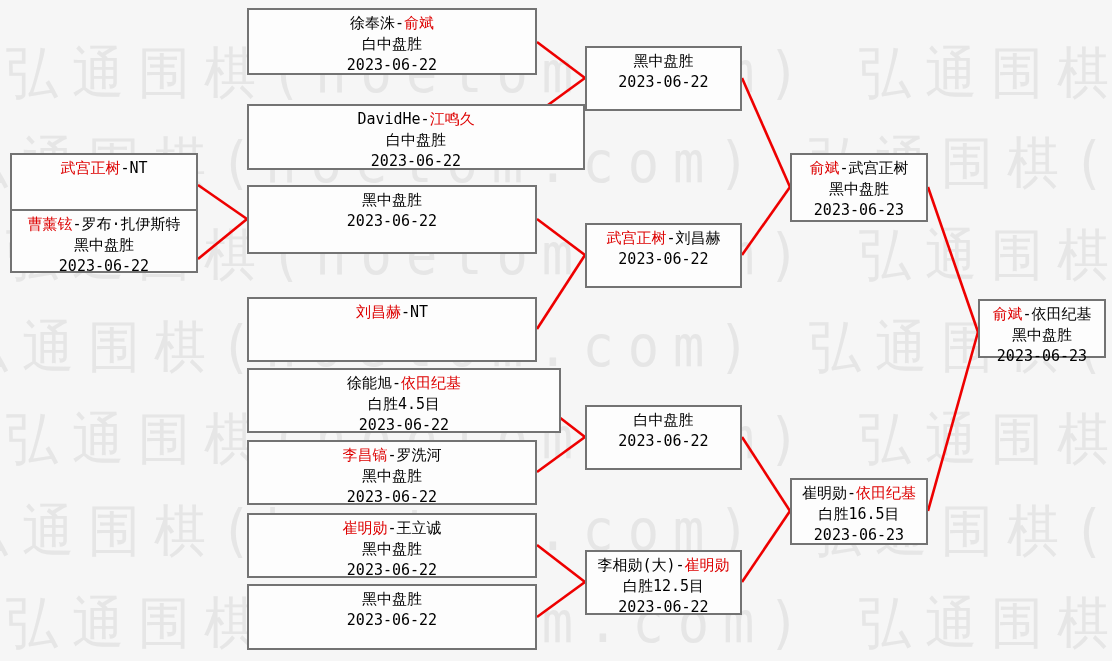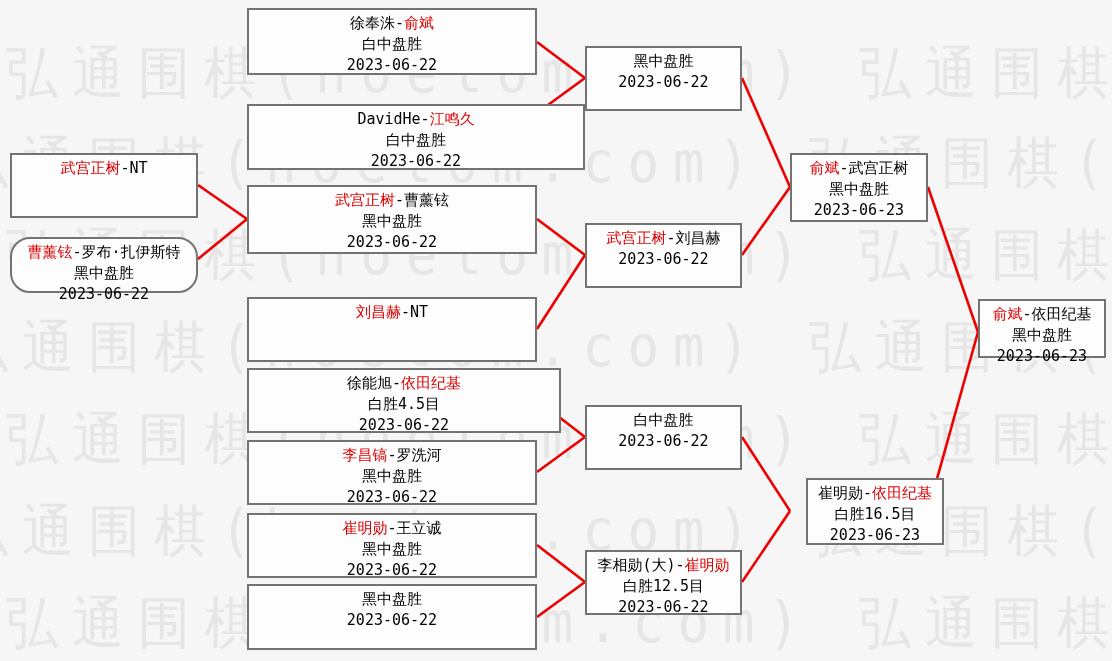--- a/index.html
+++ b/index.html
@@ -67,27 +67,26 @@
         <div class="date">2023-06-22</div>
       </div>
       <div class="box" style="left: 247px; top: 68px; width: 338px; height: 66px; margin-top: 36px;">
         <div class="name"><span class="blk">DavidHe</span><span class="blk">-</span><span class="red">江鸣久</span></div>
         <div class="result">白中盘胜</div>
         <div class="date">2023-06-22</div>
       </div>
       <div class="box" style="left: 10px; top: 153px; width: 188px; height: 65px;">
         <div class="name"><span class="red">武宫正树</span><span class="blk">-</span><span class="blk">NT</span></div>
       </div>
-      <div class="box" style="left: 10px; top: 237px; width: 188px; height: 56px; border-radius: 20px;">
+      <div class="box" style="left: 10px; top: 209px; width: 188px; height: 64px;">
         <div class="name"><span class="red">曹薰铉</span><span class="blk">-</span><span class="blk">罗布·扎伊斯特</span></div>
         <div class="result">黑中盘胜</div>
         <div class="date">2023-06-22</div>
       </div>
       <div class="box" style="left: 247px; top: 185px; width: 290px; height: 69px;">
-        <div class="name"><span class="red">武宫正树</span><span class="blk">-</span><span class="blk">曹薰铉</span></div>
         <div class="result">黑中盘胜</div>
         <div class="date">2023-06-22</div>
       </div>
       <div class="box" style="left: 247px; top: 297px; width: 290px; height: 65px;">
         <div class="name"><span class="red">刘昌赫</span><span class="blk">-</span><span class="blk">NT</span></div>
       </div>
       <div class="box" style="left: 247px; top: 368px; width: 314px; height: 65px;">
         <div class="name"><span class="blk">徐能旭</span><span class="blk">-</span><span class="red">依田纪基</span></div>
         <div class="result">白胜4.5目</div>
         <div class="date">2023-06-22</div>
@@ -121,21 +120,21 @@
       <div class="box" style="left: 585px; top: 550px; width: 157px; height: 65px;">
         <div class="name"><span class="blk">李相勋(大)</span><span class="blk">-</span><span class="red">崔明勋</span></div>
         <div class="result">白胜12.5目</div>
         <div class="date">2023-06-22</div>
       </div>
       <div class="box" style="left: 790px; top: 153px; width: 138px; height: 69px;">
         <div class="name"><span class="red">俞斌</span><span class="blk">-</span><span class="blk">武宫正树</span></div>
         <div class="result">黑中盘胜</div>
         <div class="date">2023-06-23</div>
       </div>
-      <div class="box" style="left: 790px; top: 478px; width: 138px; height: 67px; margin-left: 16px;">
+      <div class="box" style="left: 790px; top: 478px; width: 138px; height: 67px;">
         <div class="name"><span class="blk">崔明勋</span><span class="blk">-</span><span class="red">依田纪基</span></div>
         <div class="result">白胜16.5目</div>
         <div class="date">2023-06-23</div>
       </div>
       <div class="box" style="left: 978px; top: 299px; width: 128px; height: 59px;">
         <div class="name"><span class="red">俞斌</span><span class="blk">-</span><span class="blk">依田纪基</span></div>
         <div class="result">黑中盘胜</div>
         <div class="date">2023-06-23</div>
       </div>
     </div>

